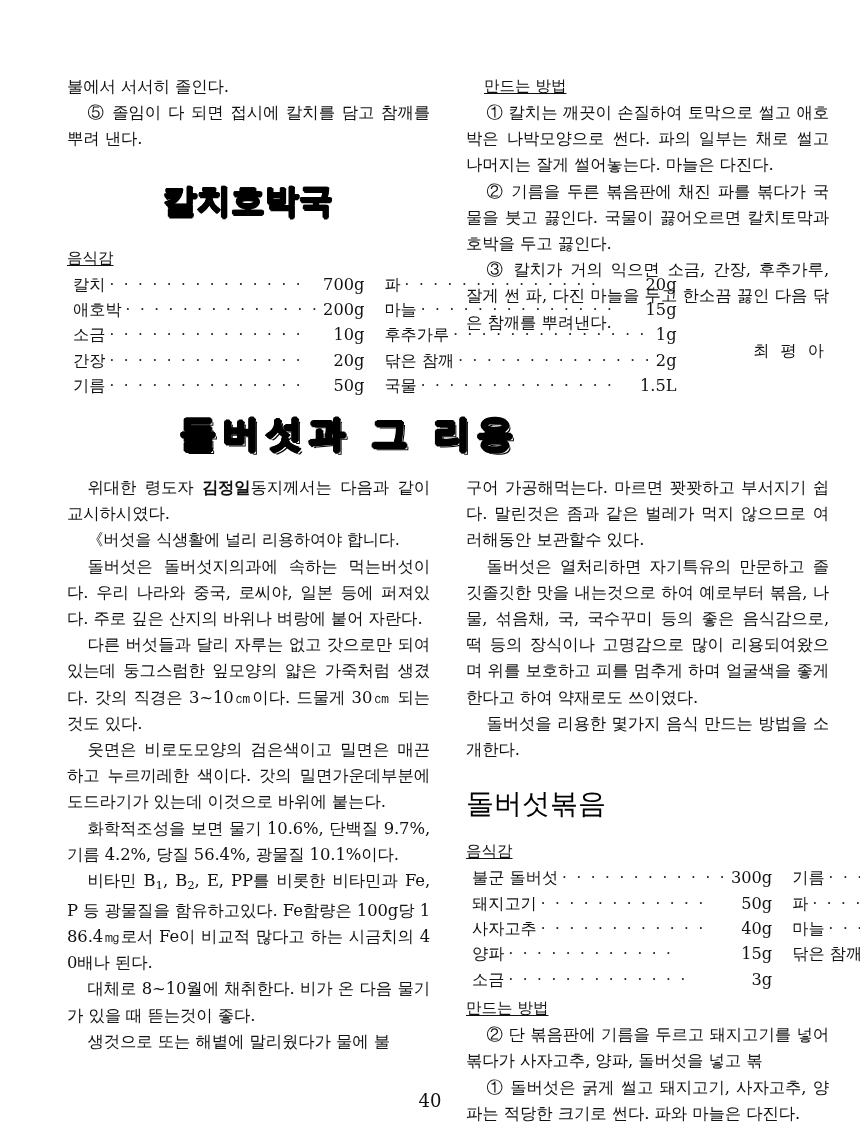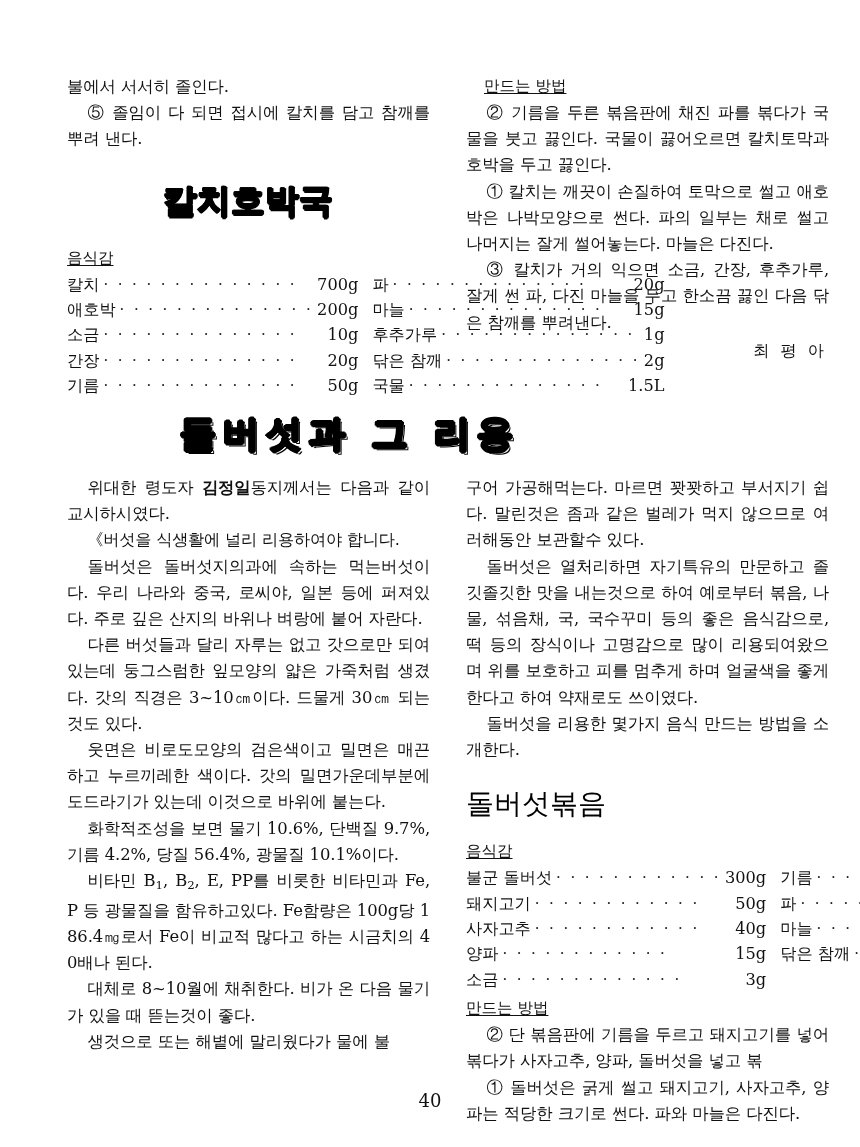--- a/index.html
+++ b/index.html
@@ -103,20 +103,21 @@
     display: grid;
     grid-template-columns: 1fr 1fr;
     column-gap: 14px;
     font-size: 16.2px;
     line-height: 25.4px;
   }
   .ing-row {
     display: flex;
     align-items: flex-end;
     white-space: nowrap;
+    margin-left: 6px;
   }
   .ing-name { flex: 0 0 auto; }
   .ing-dots {
     flex: 1 1 auto;
     overflow: hidden;
     margin: 0 4px;
     letter-spacing: 2.4px;
     font-size: 15px;
     color: #222;
     white-space: nowrap;
@@ -228,22 +229,22 @@
           <span class="ing-amt">1.5L</span>
         </div>
       </div>
     </div>
   </div>
 
   <div class="col-right" style="top:62px;">
     <div class="method-head">만드는 방법</div>
 
     <div class="body-text" style="margin-top:2px;">
+      <p class="indent">① 칼치는 깨끗이 손질하여 토막으로 썰고 애호박은 나박모양으로 썬다. 파의 일부는 채로 썰고 나머지는 잘게 썰어놓는다. 마늘은 다진다.</p>
       <p class="indent">② 기름을 두른 볶음판에 채진 파를 볶다가 국물을 붓고 끓인다. 국물이 끓어오르면 칼치토막과 호박을 두고 끓인다.</p>
-      <p class="indent">① 칼치는 깨끗이 손질하여 토막으로 썰고 애호박은 나박모양으로 썬다. 파의 일부는 채로 썰고 나머지는 잘게 썰어놓는다. 마늘은 다진다.</p>
       <p class="indent">③ 칼치가 거의 익으면 소금, 간장, 후추가루, 잘게 썬 파, 다진 마늘을 두고 한소끔 끓인 다음 닦은 참깨를 뿌려낸다.</p>
     </div>
 
     <div class="byline" style="margin-top:2px;">최 평 아</div>
   </div>
 
   <div style="position:absolute; left:0; top:398px; width:700px;" class="display-title title-section">돌버섯과 그 리용</div>
 
   <div class="col-left" style="top:463px;">
 

